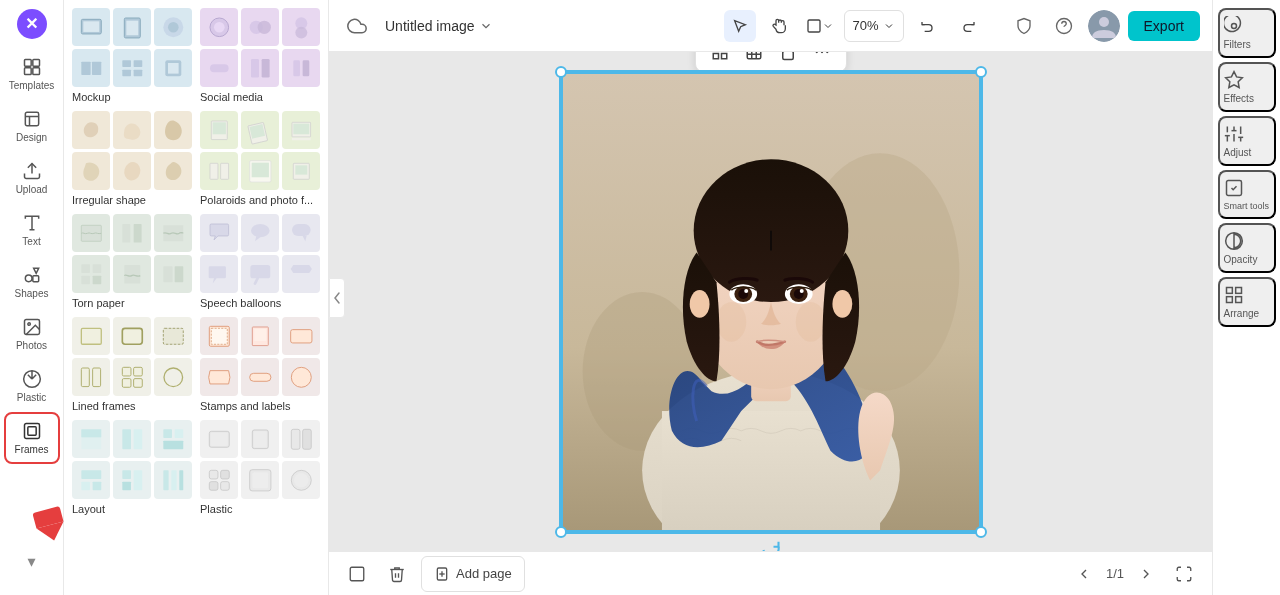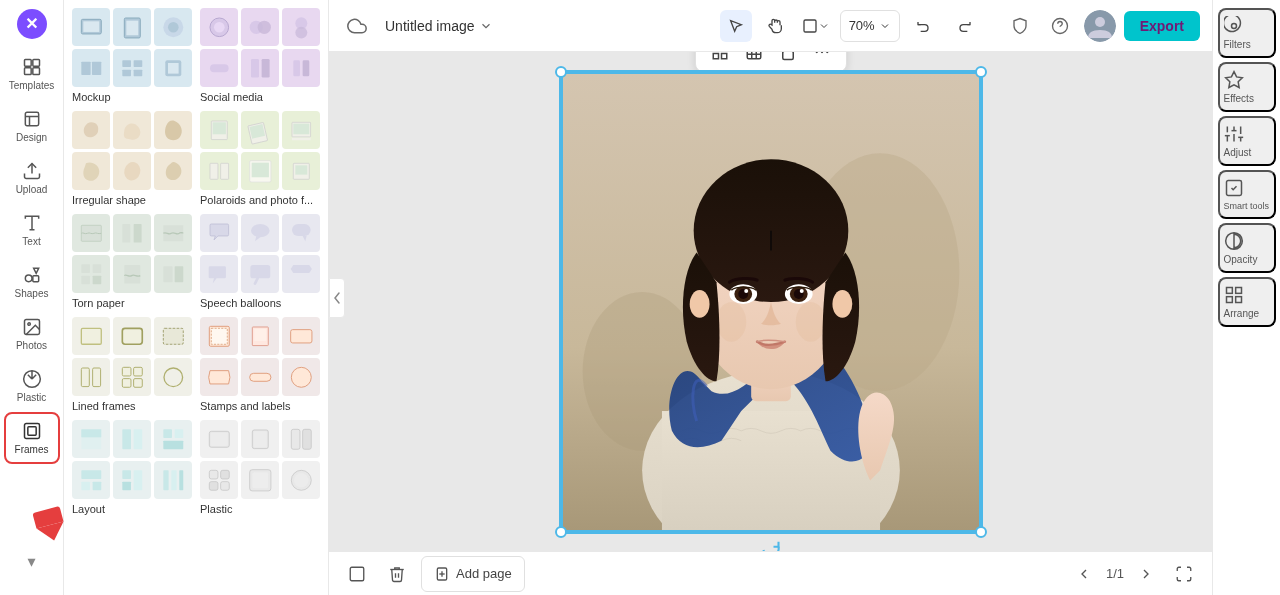--- a/index.html
+++ b/index.html
@@ -111,23 +111,23 @@
       cursor: pointer; color: #444;
     }
     .toolbar-btn.active { background: #e8f0fe; }
     .zoom-btn {
       display: flex; align-items: center; gap: 4px;
       padding: 0 8px; height: 32px;
       border-radius: 6px; border: 1px solid #e0e0e0;
       background: #fff; cursor: pointer; font-size: 13px; color: #333; text-align: center;
     }
     .export-btn {
-      background: #00c4cc; color: #701a75;
+      background: #00c4cc; color: #0f172a;
       border: none; border-radius: 6px;
-      padding: 7px 16px; font-size: 14px; font-weight: 700;
+      padding: 7px 16px; font-size: 14px; font-weight: 400;
       cursor: pointer;
     }
 
     
     .canvas-container {
       flex: 1;
       display: flex;
       align-items: center;
       justify-content: center;
       position: relative;

